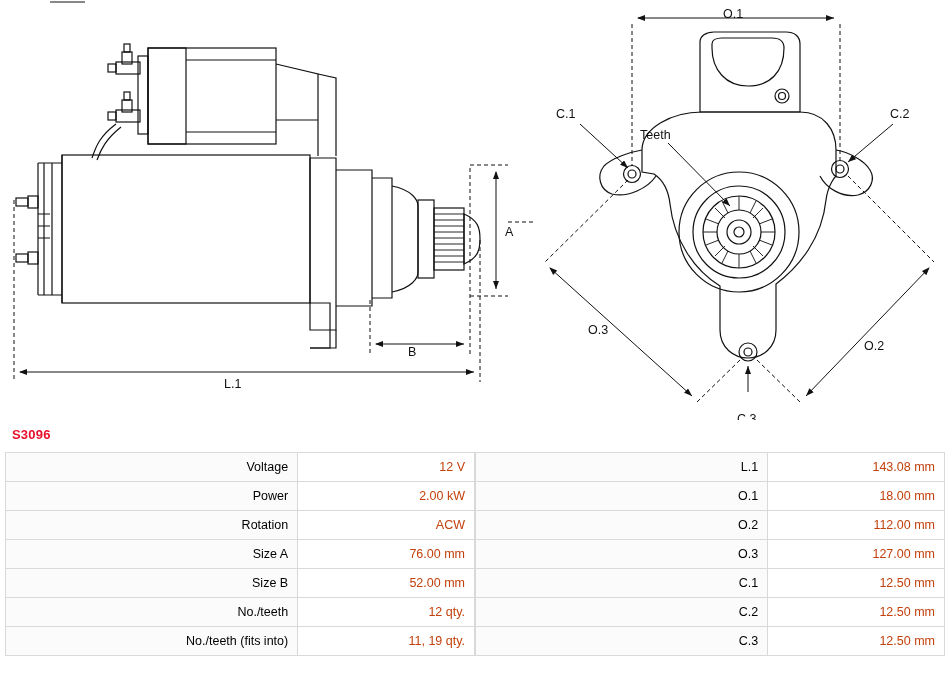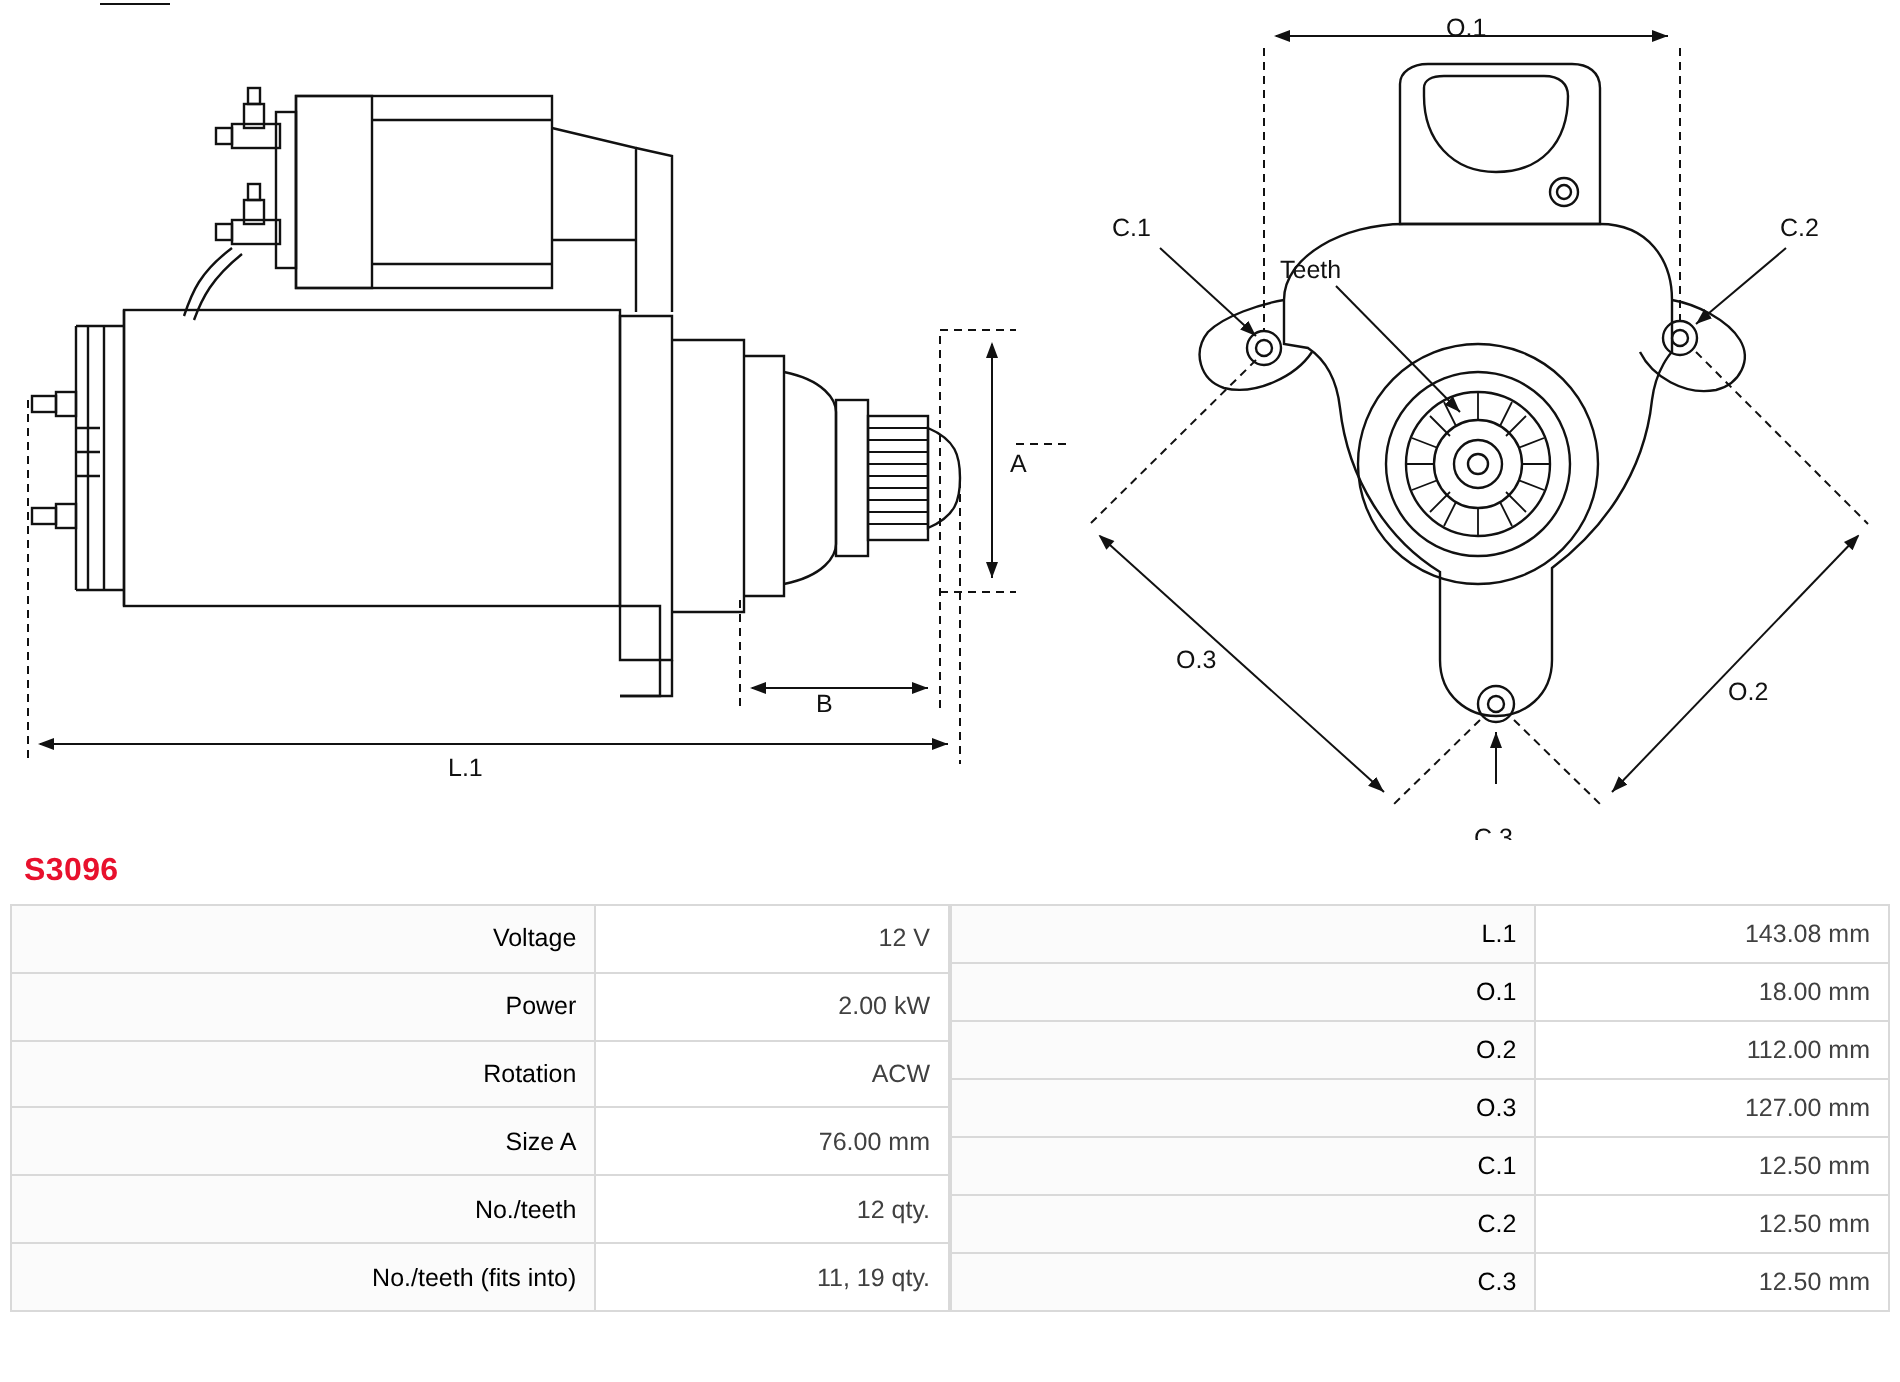--- a/index.html
+++ b/index.html
@@ -28,21 +28,21 @@
   .drawing-svg {
     position: absolute;
     top: 0;
     left: 0;
   }
   .part-code {
     position: absolute;
     left: 12px;
     top: 427px;
     color: #e8112d;
-    font-size: 16px;
+    font-size: 13px;
     font-weight: bold;
     letter-spacing: 0.2px;
   }
   .spec-tables {
     position: absolute;
     top: 452px;
     left: 5px;
     width: 940px;
     display: flex;
     gap: 0;
@@ -50,21 +50,21 @@
   table.spec {
     border-collapse: collapse;
     width: 470px;
     table-layout: fixed;
   }
   table.spec td {
     border: 1px solid #d9d9d9;
     height: 28px;
     font-size: 12.5px;
     padding: 0 9px;
-    color: #404040;
+    color: #c2410c;
     background: #fbfbfb;
   }
   table.spec td.label {
     text-align: right;
     width: 252px;
     color: #000000;
   }
   table.spec td.value {
     text-align: right;
     width: 145px;
@@ -254,20 +254,24 @@
         </tr>
         <tr>
           <td class="label">Rotation</td>
           <td class="value">ACW</td>
         </tr>
         <tr>
           <td class="label">Size A</td>
           <td class="value">76.00 mm</td>
         </tr>
         <tr>
+          <td class="label">Size B</td>
+          <td class="value">52.00 mm</td>
+        </tr>
+        <tr>
           <td class="label">No./teeth</td>
           <td class="value">12 qty.</td>
         </tr>
         <tr>
           <td class="label">No./teeth (fits into)</td>
           <td class="value">11, 19 qty.</td>
         </tr>
       </tbody>
     </table>
 

